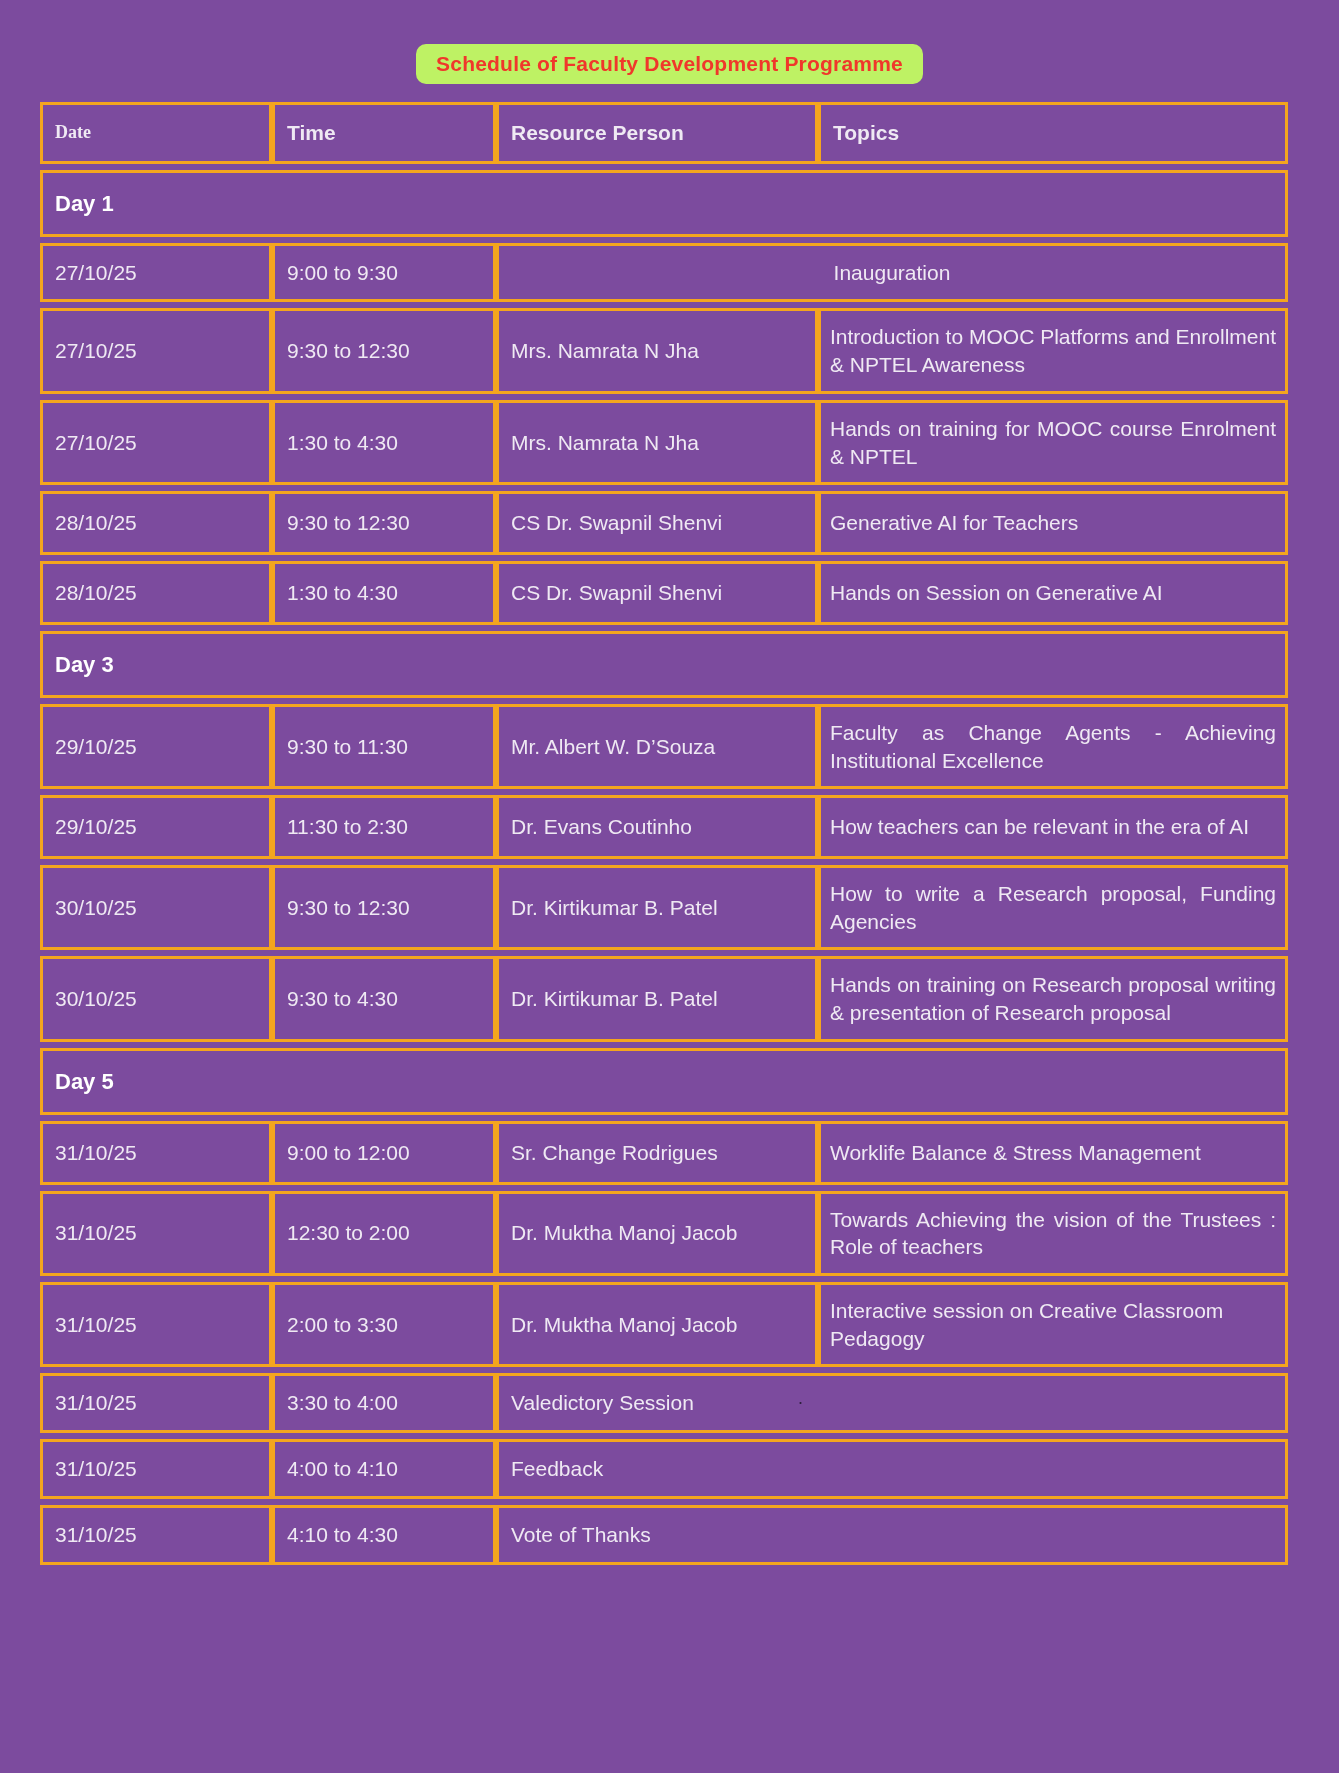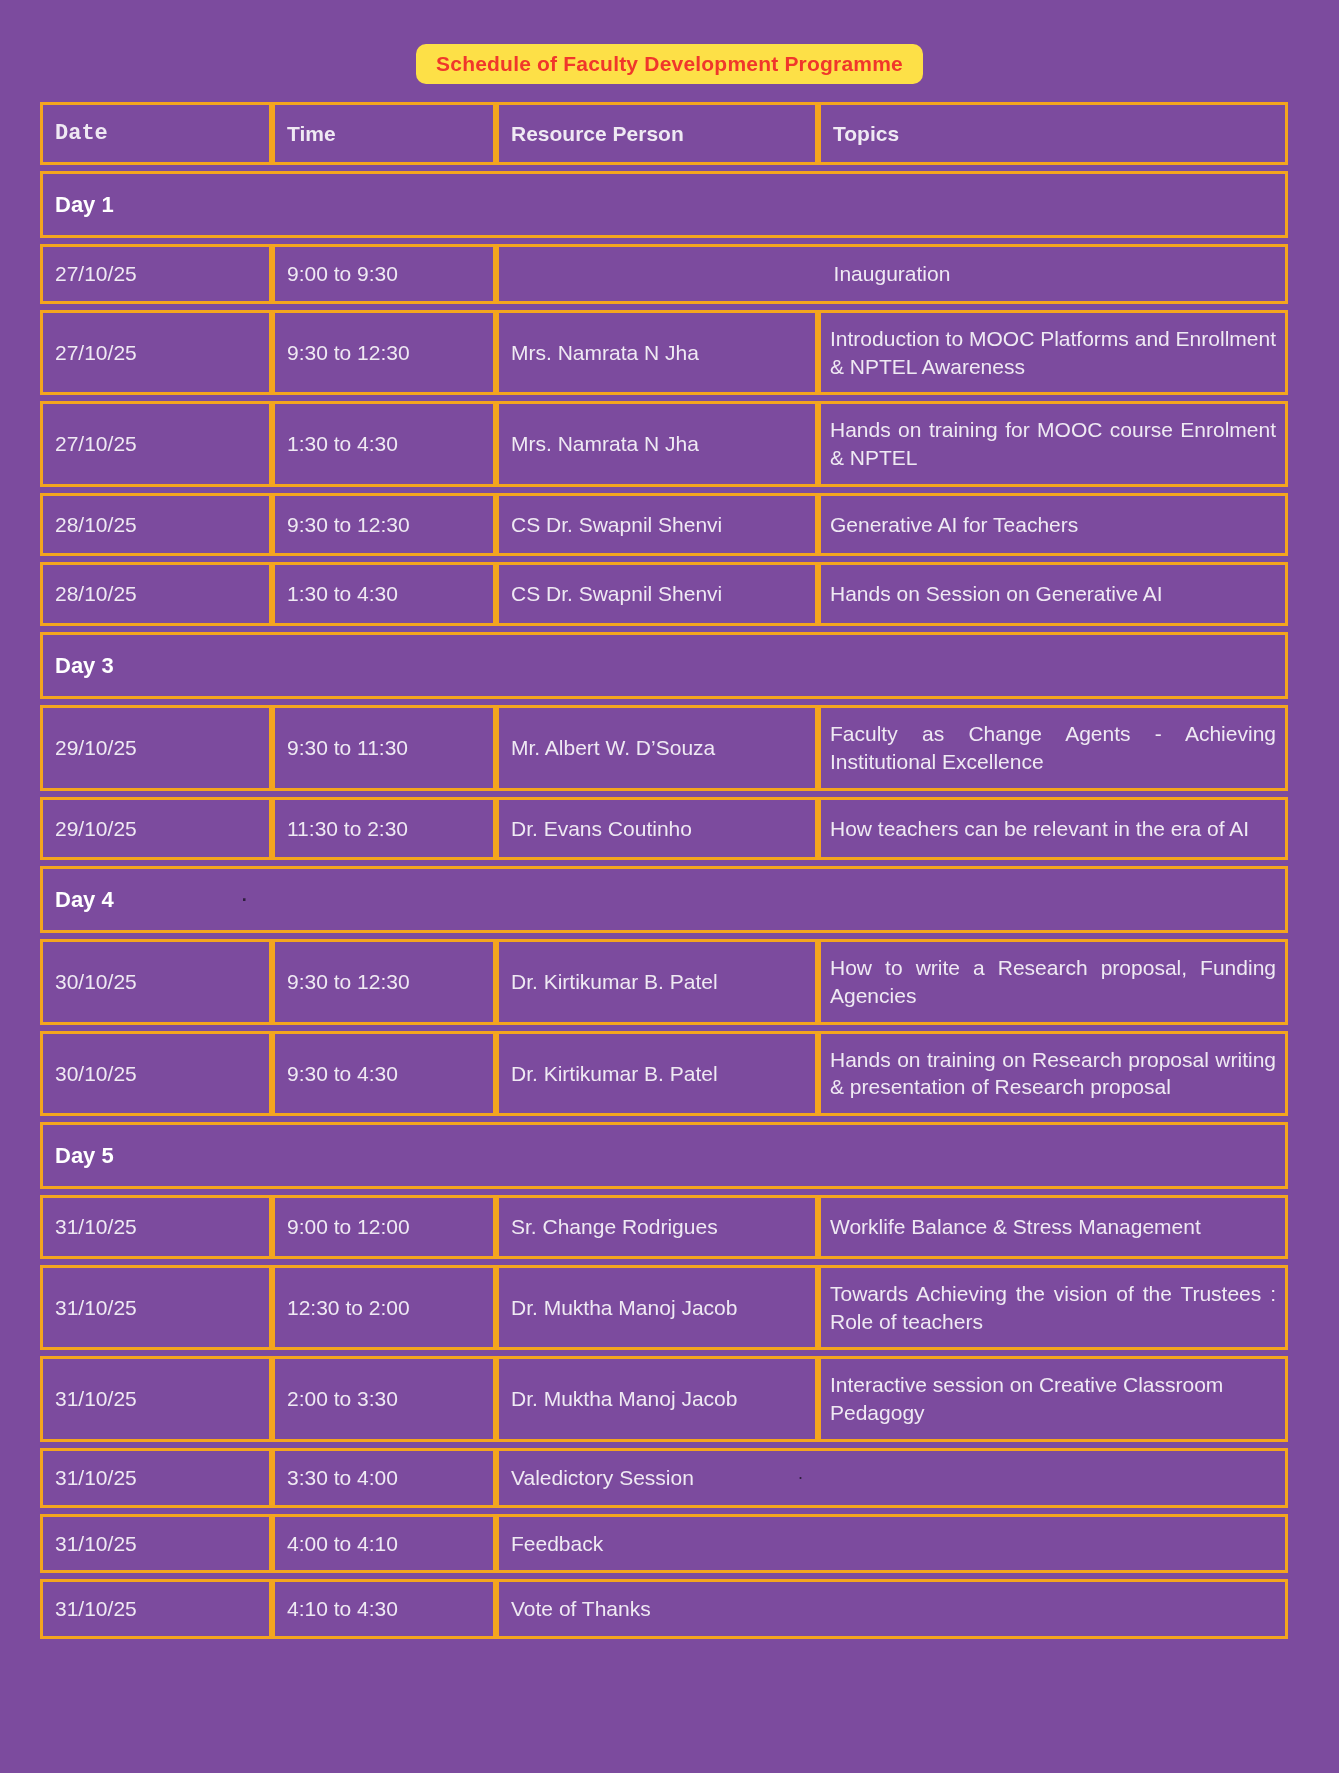--- a/index.html
+++ b/index.html
@@ -11,21 +11,21 @@
     height: 1773px;
     background: #7C4B9E;
     font-family: "Liberation Sans", sans-serif;
     position: relative;
     overflow: hidden;
   }
   .title-badge {
     display: block;
     width: fit-content;
     margin: 44px auto 12px auto;
-    background: #fde047;
+    background: #bef264;
     color: #F0372B;
     font-size: 21px;
     font-weight: bold;
     padding: 8px 20px;
     border-radius: 10px;
     letter-spacing: 0.2px;
   }
   table.schedule {
     margin-left: 40px;
     margin-top: 2px;
@@ -44,22 +44,22 @@
     overflow: hidden;
   }
   thead th {
     text-align: left;
     font-weight: bold;
     font-size: 22px;
     padding: 14px 12px;
     color: #FFFFFF;
   }
   thead th.serif-head {
-    font-family: Liberation Mono, monospace;
-    font-size: 22px;
+    font-family: Liberation Serif, serif;
+    font-size: 18px;
   }
   tr.row-day td {
     text-align: left;
     font-weight: bold;
     color: #FFFFFF;
     font-size: 22px;
     padding: 16px 12px;
   }
   tr.row-session td {
     padding: 15px 12px;
@@ -155,23 +155,20 @@
         <td>9:30 to 11:30</td>
         <td>Mr. Albert W. D’Souza</td>
         <td class="topic-cell justify">Faculty as Change Agents - Achieving Institutional Excellence</td>
       </tr>
       <tr class="row-session">
         <td>29/10/25</td>
         <td>11:30 to 2:30</td>
         <td>Dr. Evans Coutinho</td>
         <td class="topic-cell justify">How teachers can be relevant in the era of AI</td>
       </tr>
-      <tr class="row-day">
-        <td colspan="4">Day 4<span class="stray-dot dot-gap-day">.</span></td>
-      </tr>
       <tr class="row-session">
         <td>30/10/25</td>
         <td>9:30 to 12:30</td>
         <td>Dr. Kirtikumar B. Patel</td>
         <td class="topic-cell justify">How to write a Research proposal, Funding Agencies</td>
       </tr>
       <tr class="row-session">
         <td>30/10/25</td>
         <td>9:30 to 4:30</td>
         <td>Dr. Kirtikumar B. Patel</td>

